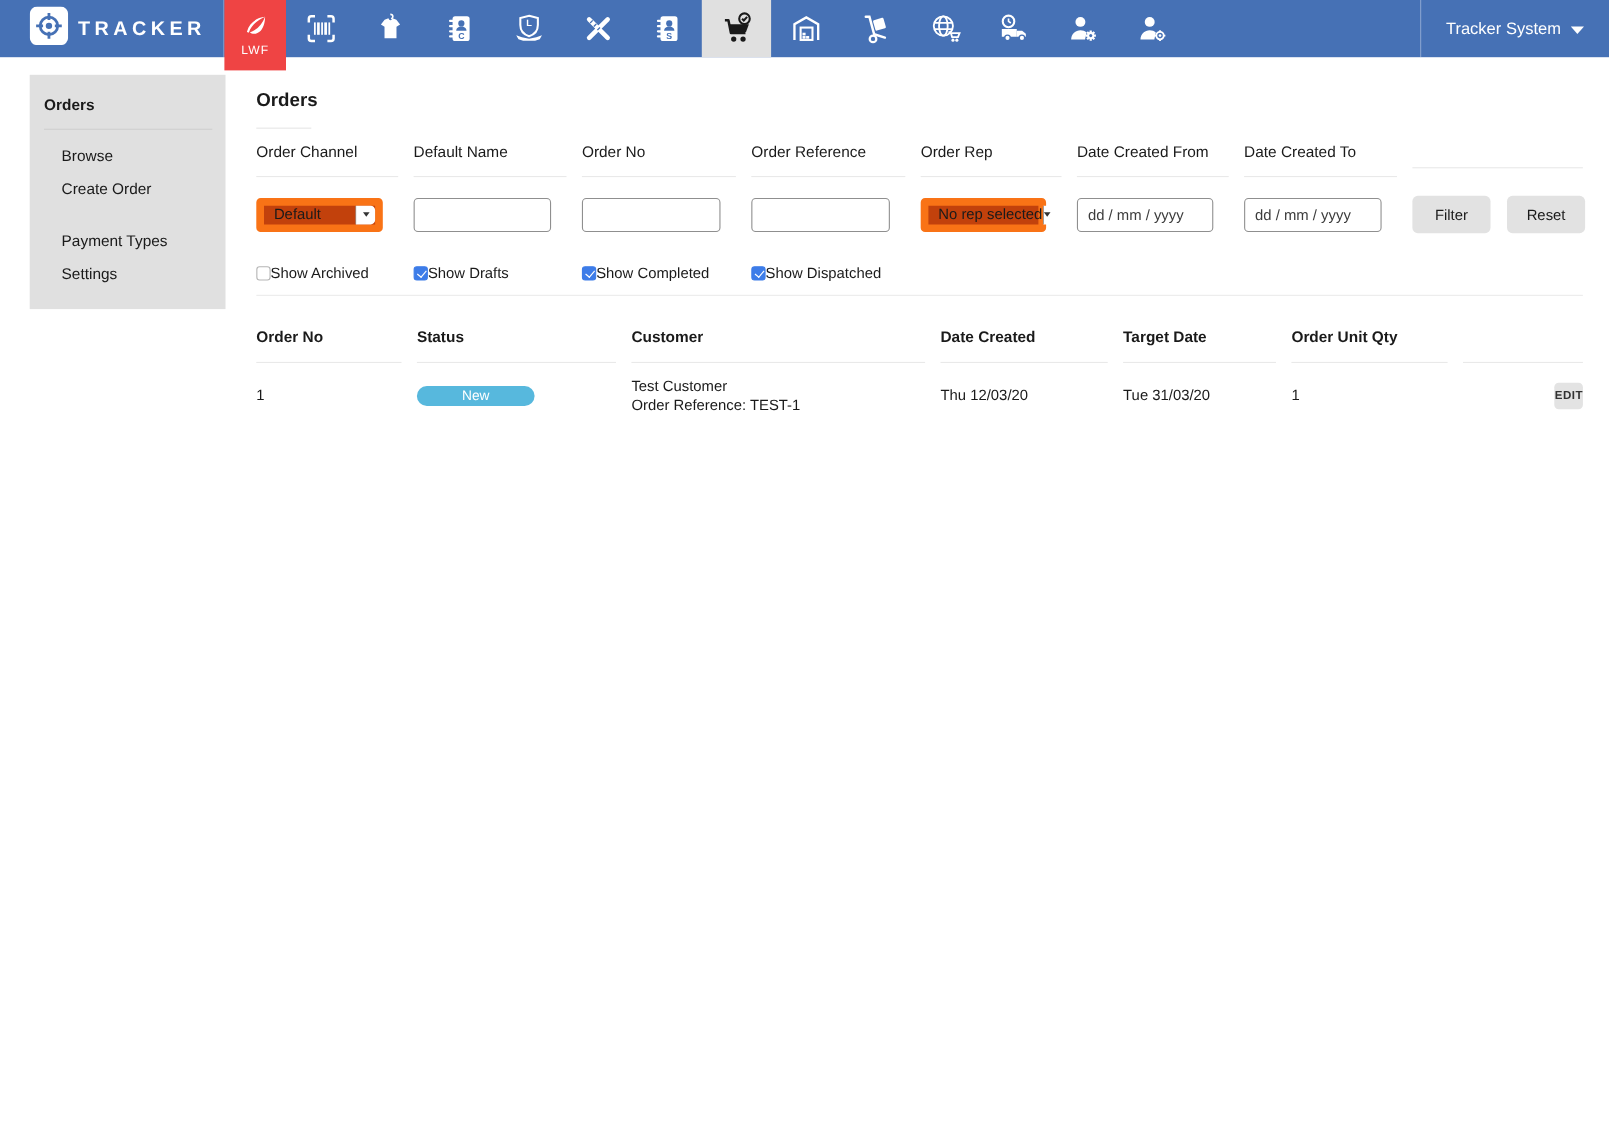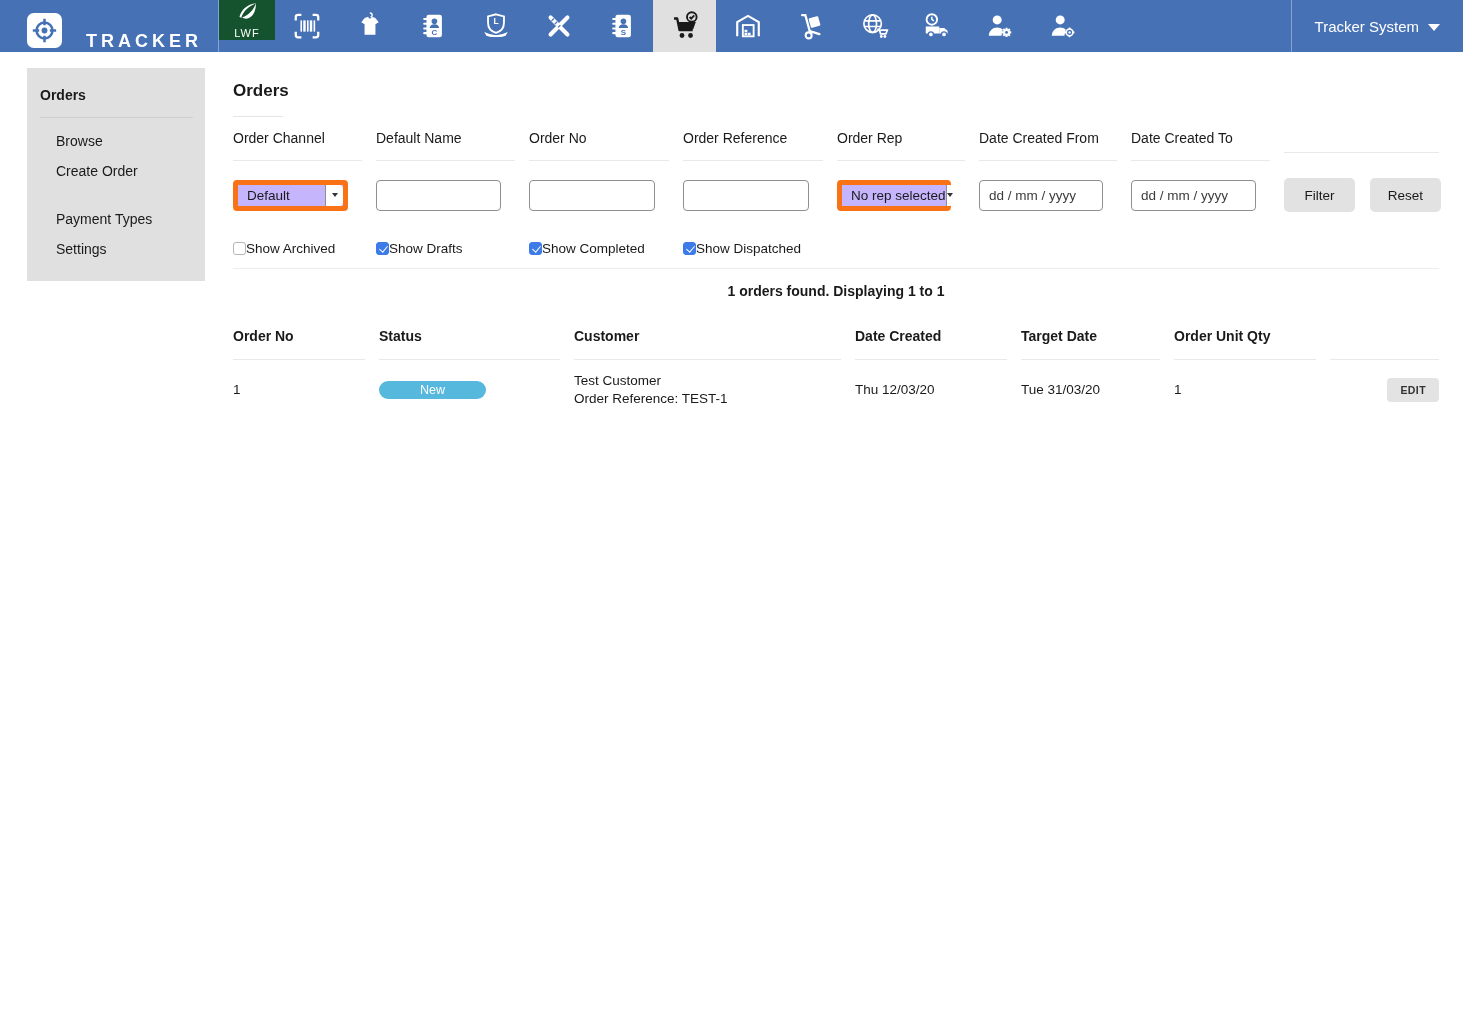--- a/index.html
+++ b/index.html
@@ -12,24 +12,24 @@
     --rule:#e9e9e9;
   }
   *{box-sizing:border-box;margin:0;padding:0}
   html,body{width:1463px;height:1026px;background:#fff;
     font-family:"Liberation Sans","DejaVu Sans",sans-serif;color:#1a1a1a;overflow:hidden}
   body{position:relative}
 
   
   .topbar{position:absolute;top:0;left:0;width:1463px;height:52px;background:var(--nav-bar);
     display:flex;align-items:stretch}
-  .brand{display:flex;align-items:flex-end;gap:24px;padding-left:27px;padding-right:16px}
+  .brand{display:flex;align-items:center;gap:9px;padding-left:27px;padding-right:16px}
   .brand-name{color:#fff;font-size:18px;font-weight:700;letter-spacing:4px}
   .v-div{width:1px;background:rgba(255,255,255,.35);height:100%}
-  .lwf-tile{width:56px;height:40px;background:#14532d;display:flex;flex-direction:column;
+  .lwf-tile{width:56px;height:64px;background:#ef4444;display:flex;flex-direction:column;
     align-items:center;justify-content:center;gap:0}
   .lwf-label{color:#fff;font-size:11px;letter-spacing:1px;margin-top:-2px}
   .nav-items{display:flex;align-items:stretch}
   .nav-item{width:63px;display:flex;align-items:center;justify-content:center;cursor:pointer}
   .nav-item.active{background:var(--active-tab-bg)}
   .nav-item svg{display:block}
   .topbar-right{margin-left:auto;display:flex;align-items:stretch}
   .account{display:flex;align-items:center;gap:9px;padding:0 23px;cursor:pointer}
   .account-label{color:#fff;font-size:15px}
   .caret-down{width:0;height:0;border-left:6px solid transparent;border-right:6px solid transparent;
@@ -48,22 +48,22 @@
   .page-title{font-size:17px;font-weight:700;margin-top:13px}
   .title-rule{width:50px;border:none;border-top:1px solid #e5e5e5;margin-top:15px}
 
   .fgrid{display:grid;grid-template-columns:129px 139px 140px 140px 128px 138px 139px 1fr;
     column-gap:14px;align-items:center}
   .fgrid.labels{margin-top:13px}
   .fgrid.labels > div{font-size:14px;font-weight:400;padding-bottom:14px;border-bottom:1px solid var(--rule)}
   .fgrid.controls{margin-top:17px}
   .fgrid.checks{margin-top:29px}
 
-  .select{display:flex;align-items:center;justify-content:space-between;height:31px;
-    border:5px solid #f97316;border-radius:4px;background:#c4b5fd;width:calc(100% - 14px);cursor:pointer}
+  .select{display:flex;align-items:flex-start;justify-content:space-between;height:31px;
+    border:7px solid #f97316;border-radius:4px;background:#c2410c;width:calc(100% - 14px);cursor:pointer}
   .select-value{font-size:13.5px;padding-left:9px;white-space:nowrap}
   .select-btn{width:18px;align-self:stretch;border-left:1px solid #8f8f8f;display:flex;
     align-items:center;justify-content:center;border-radius:0 4px 4px 0;background:#fff}
   .select-caret{width:0;height:0;border-left:3.5px solid transparent;border-right:3.5px solid transparent;
     border-top:4.5px solid #333}
   .text-input{height:31px;width:calc(100% - 14px);border:1px solid #8f8f8f;border-radius:4px;
     font-size:13.5px;padding:0 8px;font-family:inherit}
   .date-input{height:31px;width:calc(100% - 14px);border:1px solid #8f8f8f;border-radius:4px;
     font-size:13.5px;display:flex;align-items:center;padding:0 9px;color:#3c3c3c;background:#fff;cursor:text}
   .btn-row{display:flex;gap:15px;justify-content:flex-end}
@@ -82,21 +82,21 @@
   .summary{text-align:center;font-size:14px;font-weight:700;margin-top:14px}
 
   .rtable{display:grid;grid-template-columns:132px 181px 267px 152px 139px 142px 1fr;column-gap:14px}
   .rtable.head{margin-top:29px}
   .rtable.head > div{font-size:14px;font-weight:700;padding-bottom:15px;border-bottom:1px solid var(--rule)}
   .rtable.row{align-items:center;padding:13px 0 12px;font-size:13.5px}
   .badge{display:inline-block;background:var(--status-new);color:#fff;border-radius:10px;
     width:107px;height:18px;line-height:18px;text-align:center;font-size:12.5px}
   .cust-line2{margin-top:3px}
   .action-cell{display:flex;justify-content:flex-end}
-  .edit-btn{background:#e3e3e3;border:none;border-radius:4px;padding:6px 13px;font-size:10.5px;
+  .edit-btn{background:#e3e3e3;border:none;border-radius:4px;padding:6px 0;font-size:10.5px;
     font-weight:700;color:#333;letter-spacing:.4px;font-family:inherit;cursor:pointer}
 </style>
 </head>
 <body>
 
 <header class="topbar">
   <div class="brand">
     <span>
       <svg viewBox="0 0 36 36" width="35" height="35">
         <rect x="0" y="0" width="36" height="36" rx="7" fill="#fff"></rect>
@@ -368,21 +368,20 @@
       <span class="cb-label">Show Completed</span>
     </label>
     <label class="cb">
       <span class="cb-box checked"></span>
       <span class="cb-label">Show Dispatched</span>
     </label>
   </div>
 
   <hr class="section-rule">
 
-  <div class="summary">1 orders found. Displaying 1 to 1</div>
 
   <div class="rtable head">
     <div>Order No</div>
     <div>Status</div>
     <div>Customer</div>
     <div>Date Created</div>
     <div>Target Date</div>
     <div>Order Unit Qty</div>
     <div></div>
   </div>

